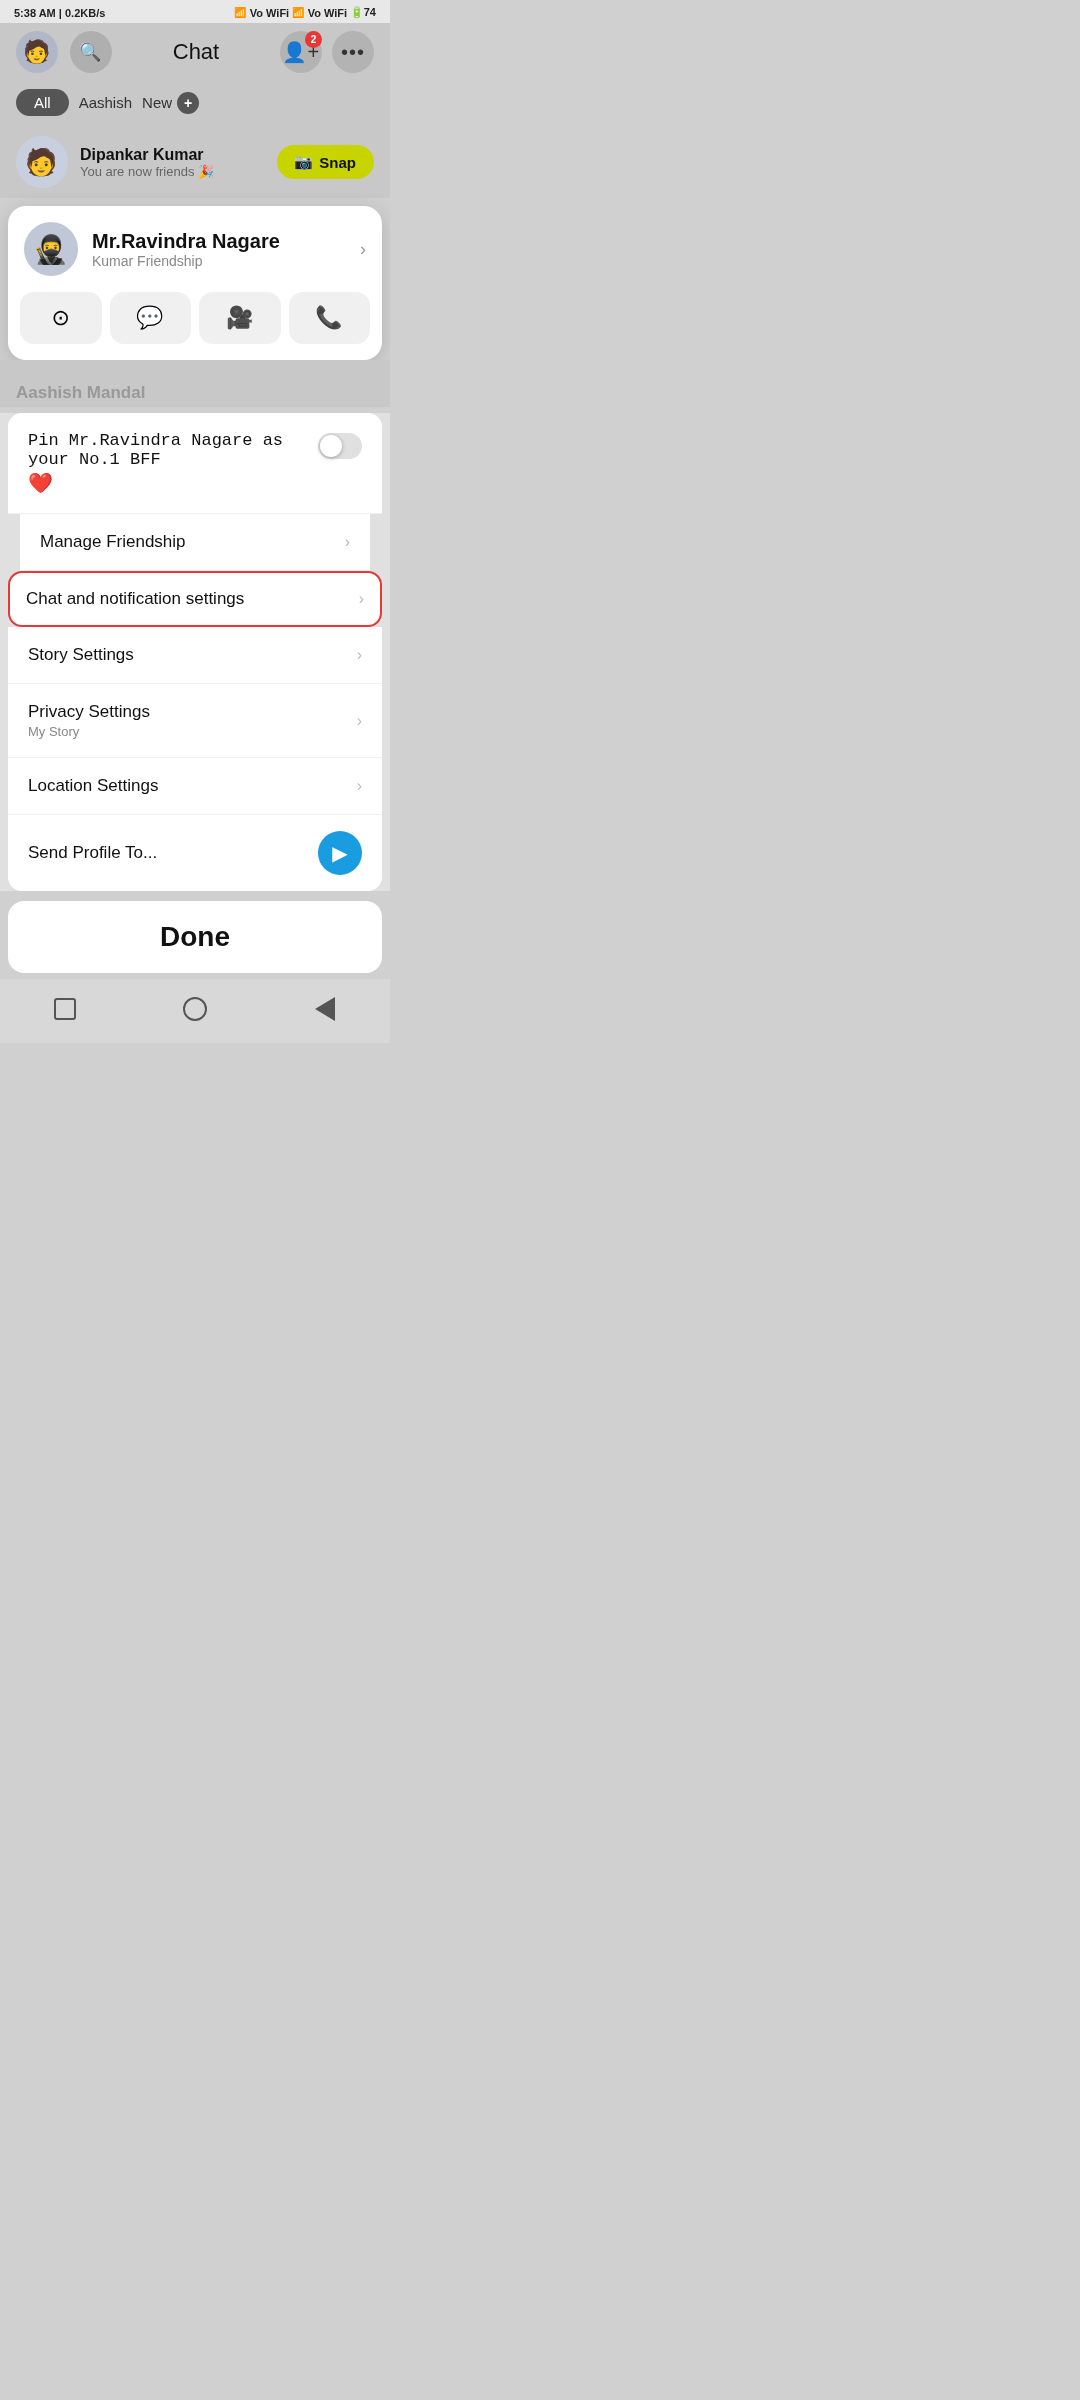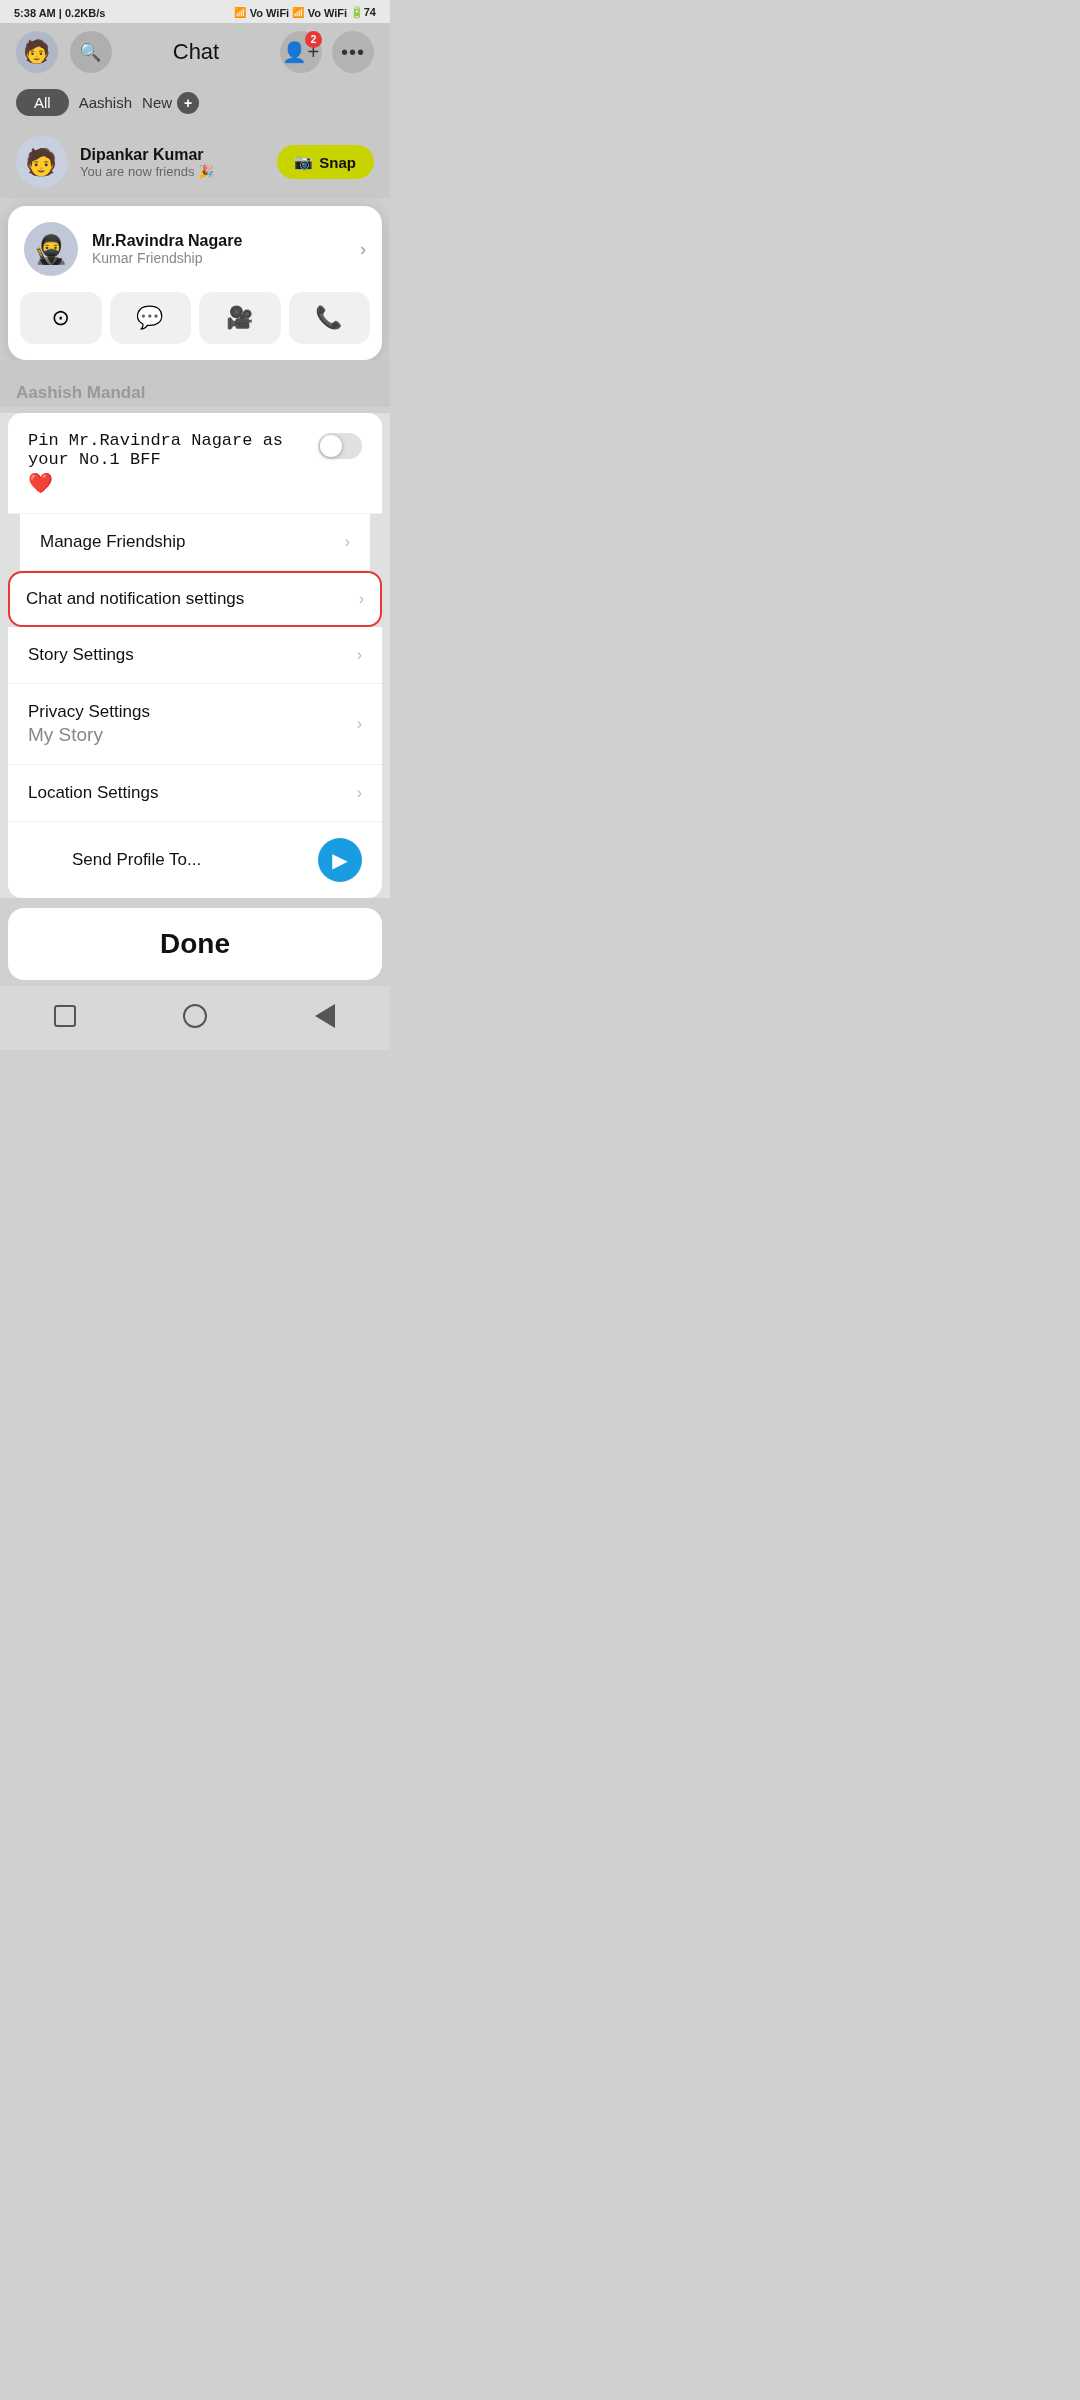--- a/index.html
+++ b/index.html
@@ -223,21 +223,21 @@
       height: 54px;
       border-radius: 50%;
       background: #c0c8d8;
       display: flex;
       align-items: center;
       justify-content: center;
       font-size: 28px;
       overflow: hidden;
     }
     .context-name-block { flex: 1; }
-    .context-name { font-size: 16px; font-weight: 700; color: #111; }
+    .context-name { font-size: 20px; font-weight: 700; color: #111; }
     .context-sub { font-size: 14px; color: #888; }
     .context-arrow { font-size: 18px; color: #999; }
 
     
     .action-row {
       display: flex;
       justify-content: space-around;
       padding: 4px 12px 16px;
       gap: 8px;
     }
@@ -266,21 +266,21 @@
       align-items: center;
       justify-content: space-between;
       padding: 18px 20px;
       border-bottom: 1px solid #f0f0f0;
       background: white;
     }
     .menu-item:last-child { border-bottom: none; }
 
     .menu-item-left { flex: 1; }
     .menu-item-label { font-size: 17px; color: #111; font-weight: 400; }
-    .menu-item-sub { font-size: 19px; color: #888; margin-top: 2px; }
+    .menu-item-sub { font-size: 13px; color: #888; margin-top: 2px; }
     .menu-arrow { font-size: 16px; color: #bbb; }
 
     .menu-item-bff {
       display: flex;
       align-items: flex-start;
       padding: 18px 20px;
       border-bottom: 1px solid #f0f0f0;
       background: white;
     }
     .bff-text { flex: 1; }
@@ -308,21 +308,21 @@
     }
 
     
     .send-profile-row {
       display: flex;
       align-items: center;
       justify-content: space-between;
       padding: 16px 20px;
       background: white;
     }
-    .send-profile-label { font-size: 17px; color: #111; margin-left: 44px; }
+    .send-profile-label { font-size: 17px; color: #111; }
     .send-btn {
       width: 44px;
       height: 44px;
       border-radius: 50%;
       background: #1a9de0;
       display: flex;
       align-items: center;
       justify-content: center;
       color: white;
       font-size: 20px;

